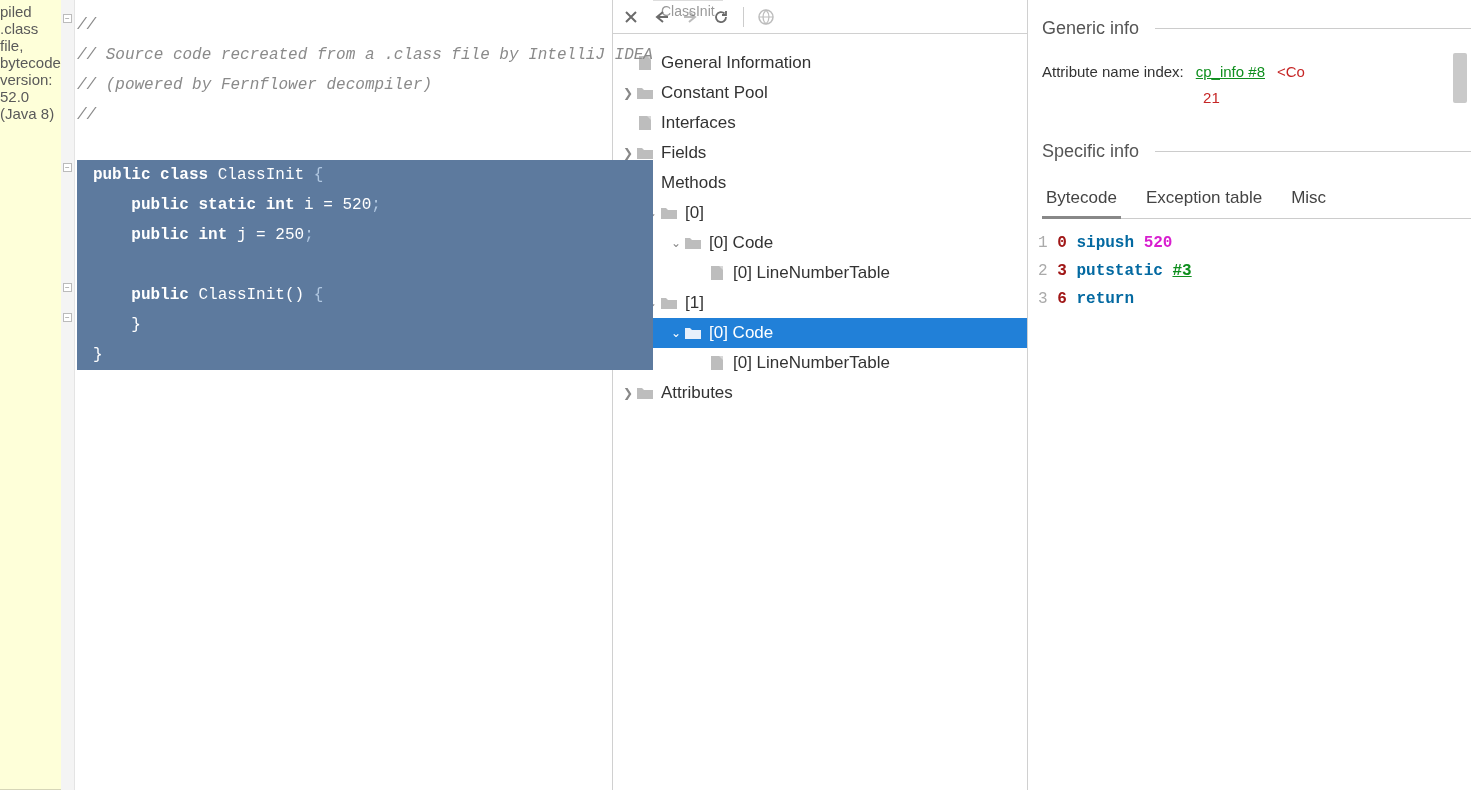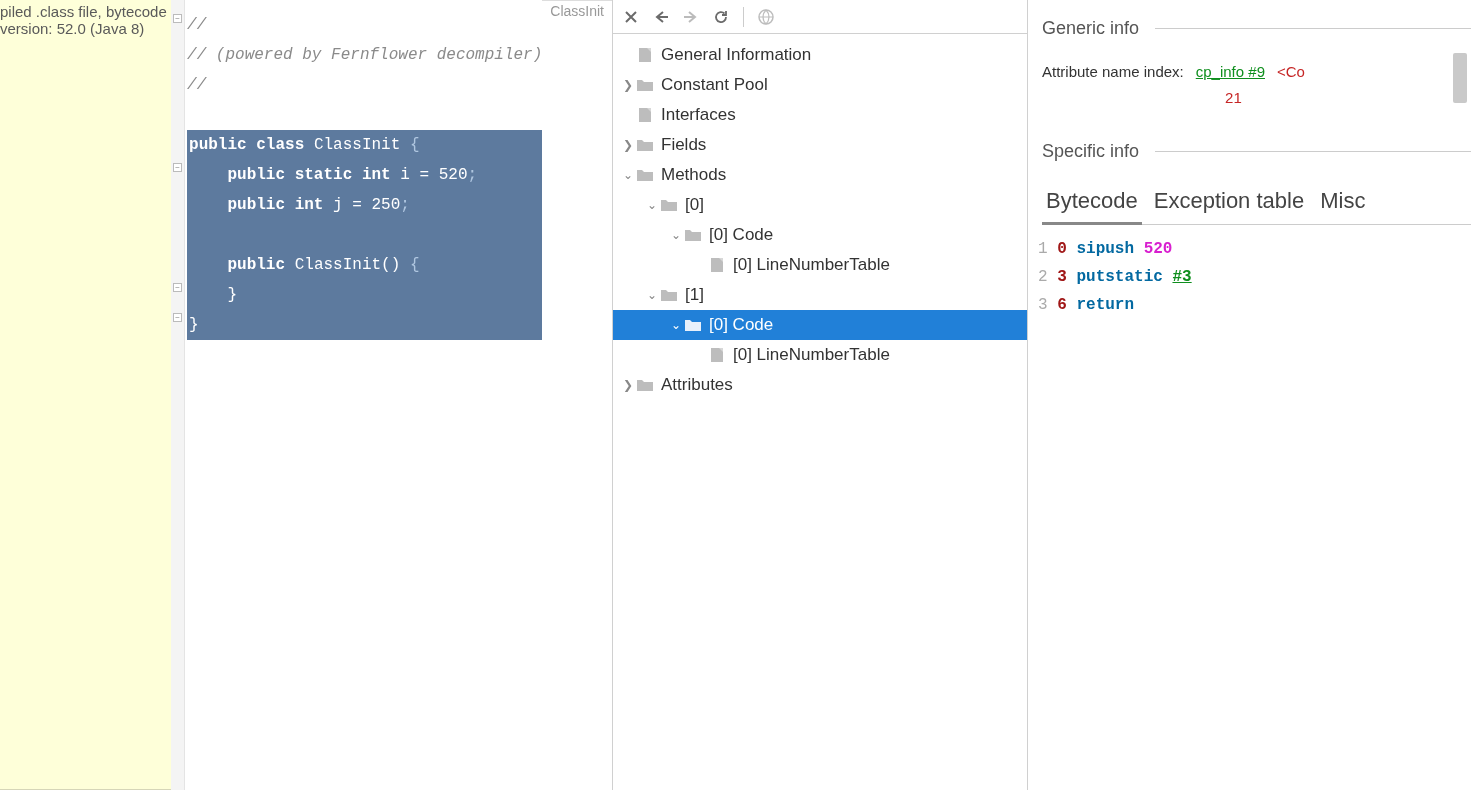--- a/index.html
+++ b/index.html
@@ -11,24 +11,24 @@
 .banner { background: #feffd9; border-bottom: 1px solid #d6d6b8; padding: 3px 0 3px 0; font-size: 15px; color: #5a5a5a; }
 .gutter-wrap { display: flex; flex: 1; position: relative; }
 .gutter { width: 14px; background: #f4f4f4; border-right: 1px solid #e4e4e4; position: relative; }
 .fold-handle { position: absolute; left: 2px; width: 9px; height: 9px; border: 1px solid #bbb; background: #fff; font-size: 8px; line-height: 7px; text-align: center; color: #888; }
 .code-area { flex: 1; font-family: Consolas, "Courier New", monospace; font-size: 16px; padding: 10px 0 0 2px; line-height: 30px; position: relative; }
 .code-line { white-space: pre; color: #333; height: 30px; }
 .comment { color: #8a8a8a; font-style: italic; }
 .selected-block { background: #5d7a9e; color: #afc6e0; }
 .selected-block .kw { color: #fff; font-weight: bold; }
 .selected-block .id { color: #fff; }
-.sel-line { white-space: pre; height: 30px; padding-left: 2px; font-family: Liberation Mono, monospace; }
+.sel-line { white-space: pre; height: 30px; padding-left: 16px; font-family: Liberation Mono, monospace; }
 .bottom-status { border-top: 1px solid #ddd; padding: 2px 8px; color: #999; font-size: 14px; }
 
-.mid-pane { width: 414px; display: flex; flex-direction: column; }
+.mid-pane { width: 414px; display: flex; flex-direction: column; gap: 8px; }
 .mid-toolbar { height: 34px; border-bottom: 1px solid #d0d0d0; display: flex; align-items: center; padding: 0 6px; gap: 6px; }
 .tb-icon { width: 24px; height: 24px; display:flex; align-items:center; justify-content:center; color: #6b6b6b; border-radius: 3px; }
 .tb-sep { width: 1px; height: 20px; background: #ccc; margin: 0 4px; }
 .tree { flex: 1; overflow: hidden; padding-top: 6px; }
 .tree-row { display:flex; align-items:center; height: 30px; font-size: 17px; color: #333; white-space: nowrap; }
 .tree-row.selected { background: #2180d8; color: #fff; }
 .arrow { width: 14px; text-align: center; color: #888; font-size: 12px; }
 .tree-row.selected .arrow { color: #fff; }
 .folder-ico, .file-ico { width: 20px; height: 16px; display:inline-flex; align-items:center; justify-content:center; margin-right: 6px; }
 .folder-ico svg path { fill: #bdbdbd; }
@@ -41,21 +41,21 @@
 .section { padding: 18px 0 6px 14px; }
 .section-title { color: #555; font-size: 18px; display:flex; align-items:center; gap:10px; }
 .section-title::after { content:""; flex:1; border-top:1px solid #ccc; margin-left:6px; }
 .info-grid { padding: 10px 0 0 14px; font-size: 15px; }
 .info-row { display:flex; align-items:center; height: 32px; gap: 12px; }
 .info-label { color: #333; }
 .link-green { color: #0f8f1e; text-decoration: underline; }
 .red-txt { color: #c62626; }
 .scroll-thumb { position:absolute; right:4px; top:115px; width:14px; height:72px; background:#c9c9c9; border-radius:2px; }
 
-.tabs { display:flex; border-bottom:1px solid #ccc; margin: 14px 0 0 14px; gap: 8px; font-size:22px; color:#444; }
+.tabs { display:flex; border-bottom:1px solid #ccc; margin: 14px 0 0 14px; gap: 21px; font-size:17px; color:#444; }
 .tab { padding: 6px 4px 8px 4px; }
 .tab.active { border-bottom: 3px solid #888; margin-bottom:-1px; }
 .bytecode { padding: 10px 0 0 10px; font-family: Consolas, "Courier New", monospace; font-size: 16px; line-height: 28px; }
 .bc-line { white-space: pre; }
 .ln { color: #aaa; }
 .off { color: #a01717; font-weight: bold; }
 .op { color: #0369a1; font-weight: bold; }
 .num { color: #d81fcf; font-weight: bold; }
 .ref { color: #0f8f1e; text-decoration: underline; font-weight: bold; }
 .grey { color: #888; }
@@ -71,20 +71,21 @@
     <div class="banner">piled .class file, bytecode version: 52.0 (Java 8)</div>
     <div class="gutter-wrap">
       <div class="gutter">
         <div class="fold-handle" style="top:14px">−</div>
         <div class="fold-handle" style="top:163px">−</div>
         <div class="fold-handle" style="top:283px">−</div>
         <div class="fold-handle" style="top:313px">−</div>
       </div>
       <div class="code-area">
         <div class="code-line comment">//</div>
+        <div class="code-line comment">// Source code recreated from a .class file by IntelliJ IDEA</div>
         <div class="code-line comment">// (powered by Fernflower decompiler)</div>
         <div class="code-line comment">//</div>
         <div class="code-line">&nbsp;</div>
         <div class="selected-block">
           <div class="sel-line"><span></span><span class="kw">public class </span><span class="id">ClassInit </span><span>{</span></div>
           <div class="sel-line"><span>    </span><span class="kw">public static int </span><span class="id">i = 520</span><span>;</span></div>
           <div class="sel-line"><span>    </span><span class="kw">public int </span><span class="id">j = 250</span><span>;</span></div>
           <div class="sel-line">&nbsp;</div>
           <div class="sel-line"><span>    </span><span class="kw">public </span><span class="id">ClassInit() </span><span>{</span></div>
           <div class="sel-line"><span>    </span><span class="kw"></span><span class="id">}</span><span></span></div>
@@ -250,26 +251,26 @@
   </div>
 
   <div class="right-pane">
     <div class="section">
       <div class="section-title">Generic info</div>
     </div>
     <div style="position:relative; height:70px; overflow:hidden;">
       <div class="info-grid">
         <div class="info-row">
           <span class="info-label">Attribute name index:</span>
-          <a class="link-green">cp_info #9</a>
+          <a class="link-green">cp_info #8</a>
           <span class="red-txt">&lt;Co</span>
         </div>
         <div class="info-row cutoff">
           <span class="info-label" style="visibility:hidden">Attribute length:</span>
-          <span class="red-txt" style="margin-left:66px">21</span>
+          <span class="red-txt" style="margin-left:44px">21</span>
         </div>
       </div>
       <div class="scroll-thumb" style="top:8px;height:50px"></div>
     </div>
 
     <div class="section" style="padding-top:26px">
       <div class="section-title">Specific info</div>
     </div>
 
     <div class="tabs">

